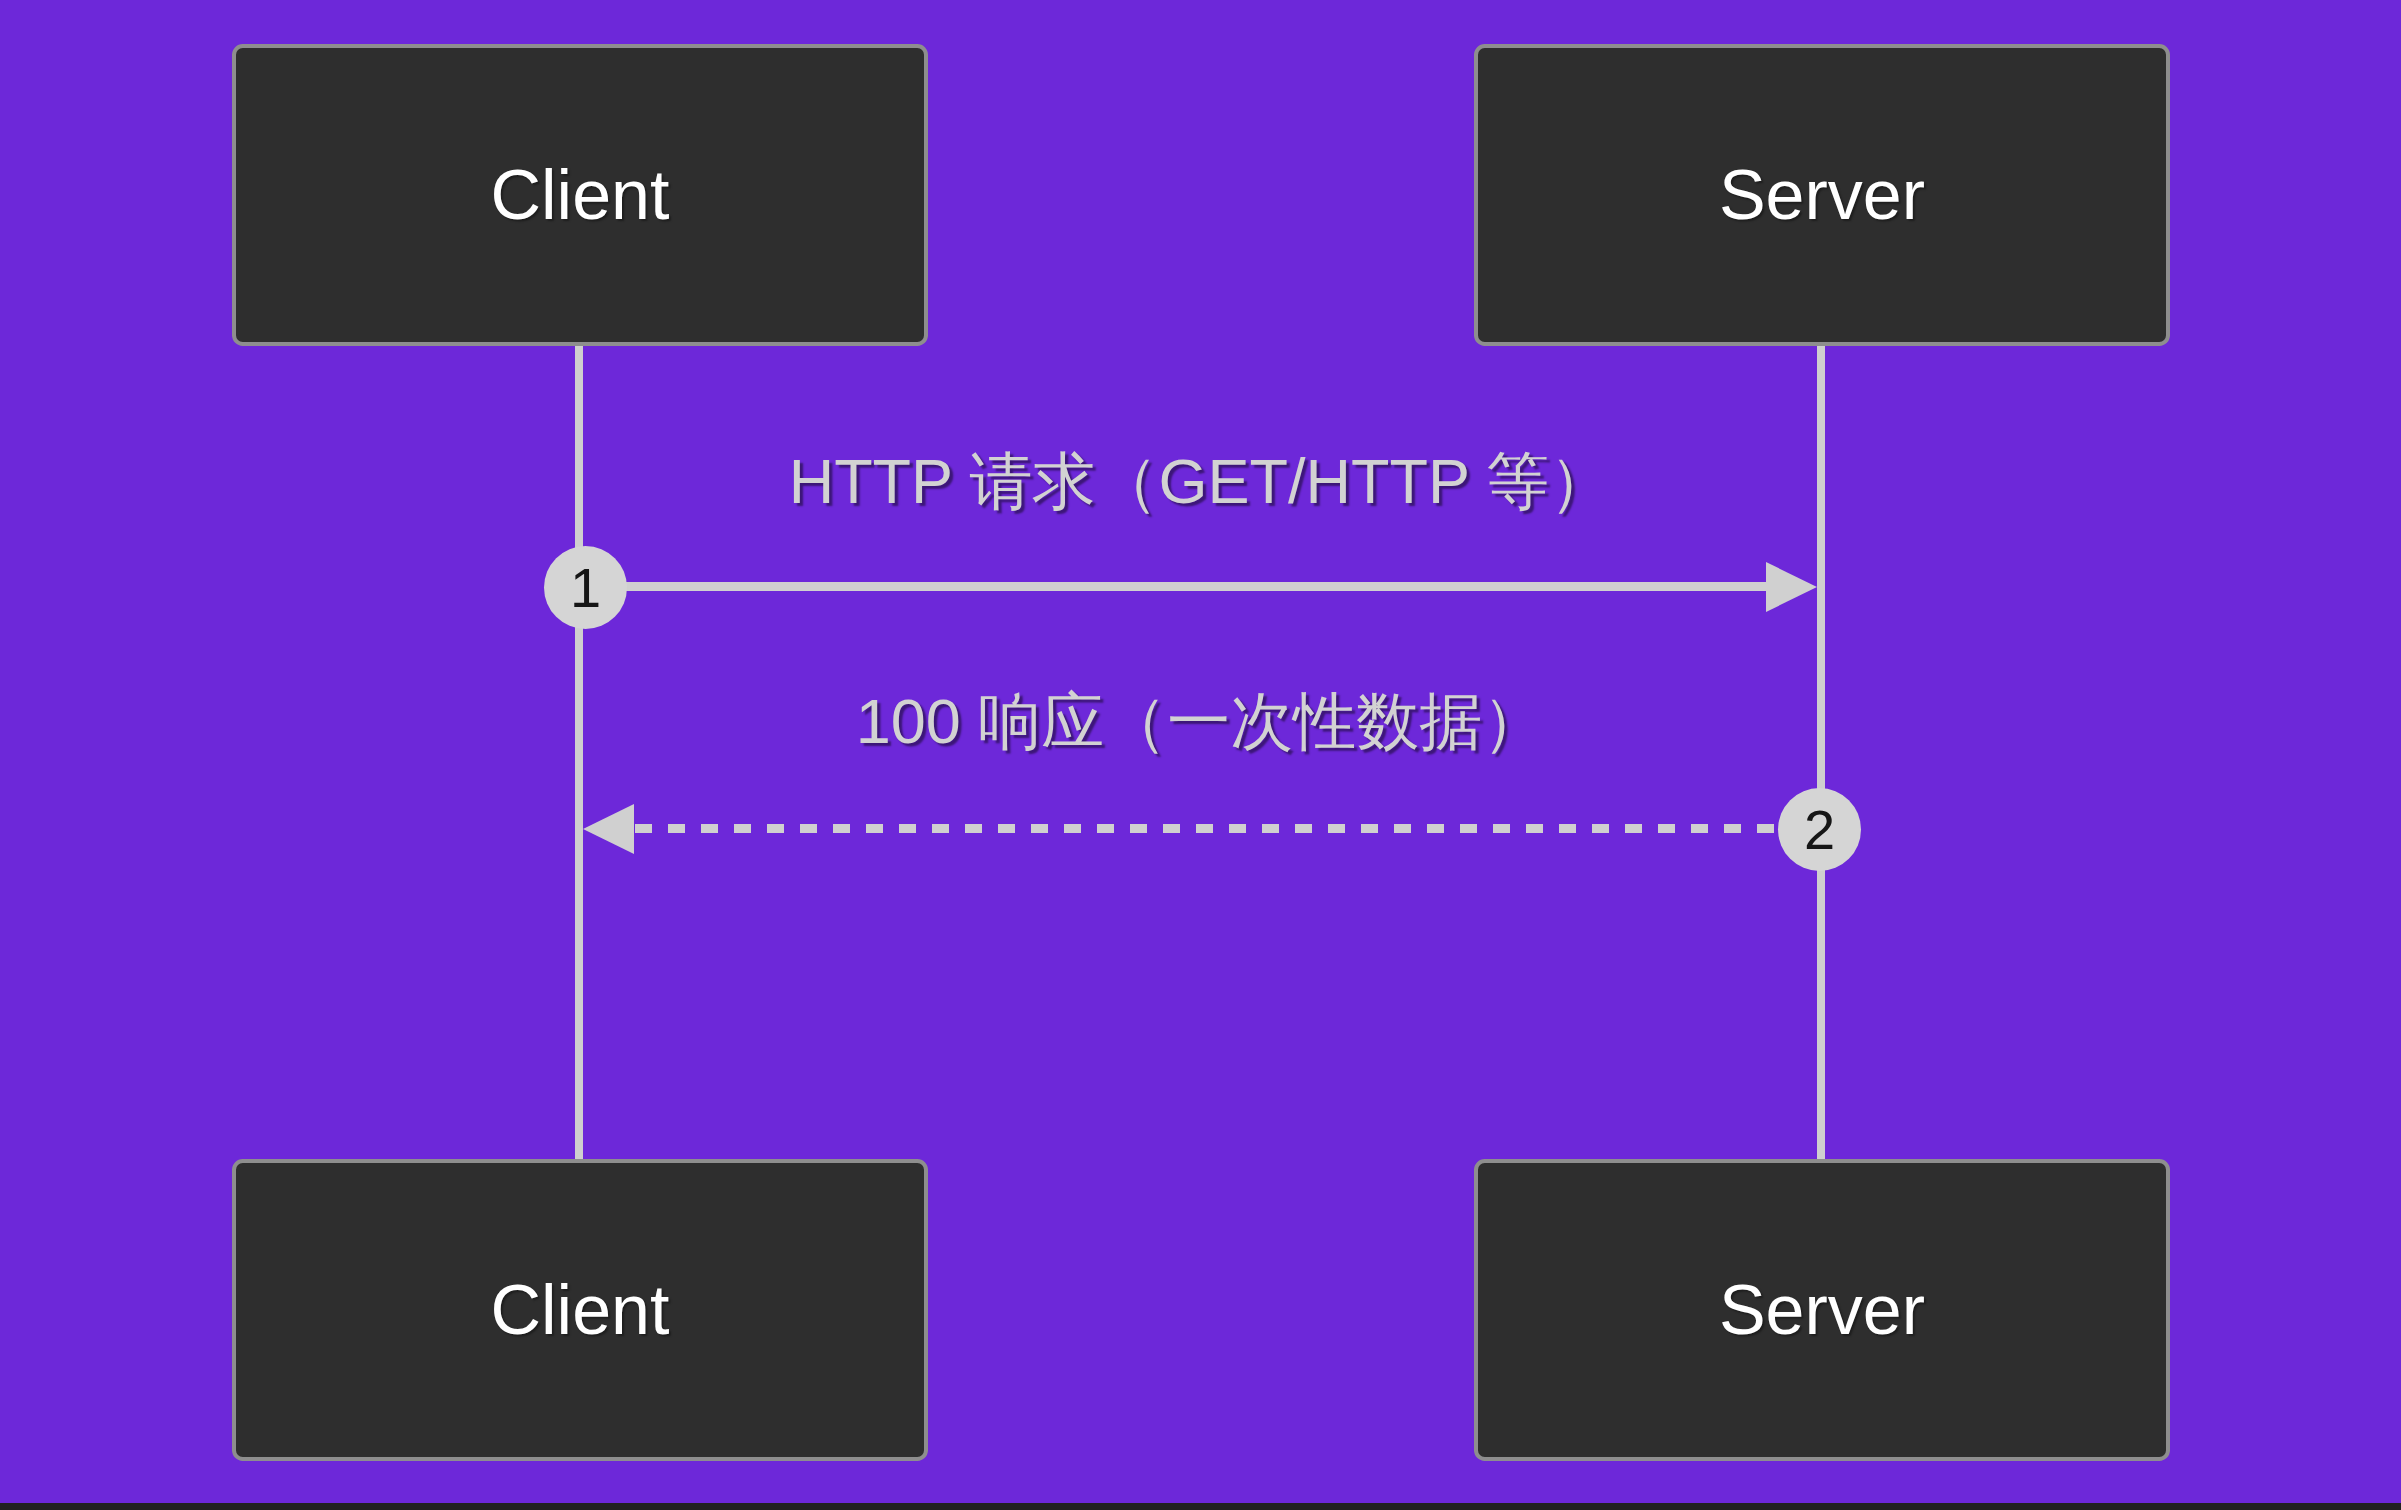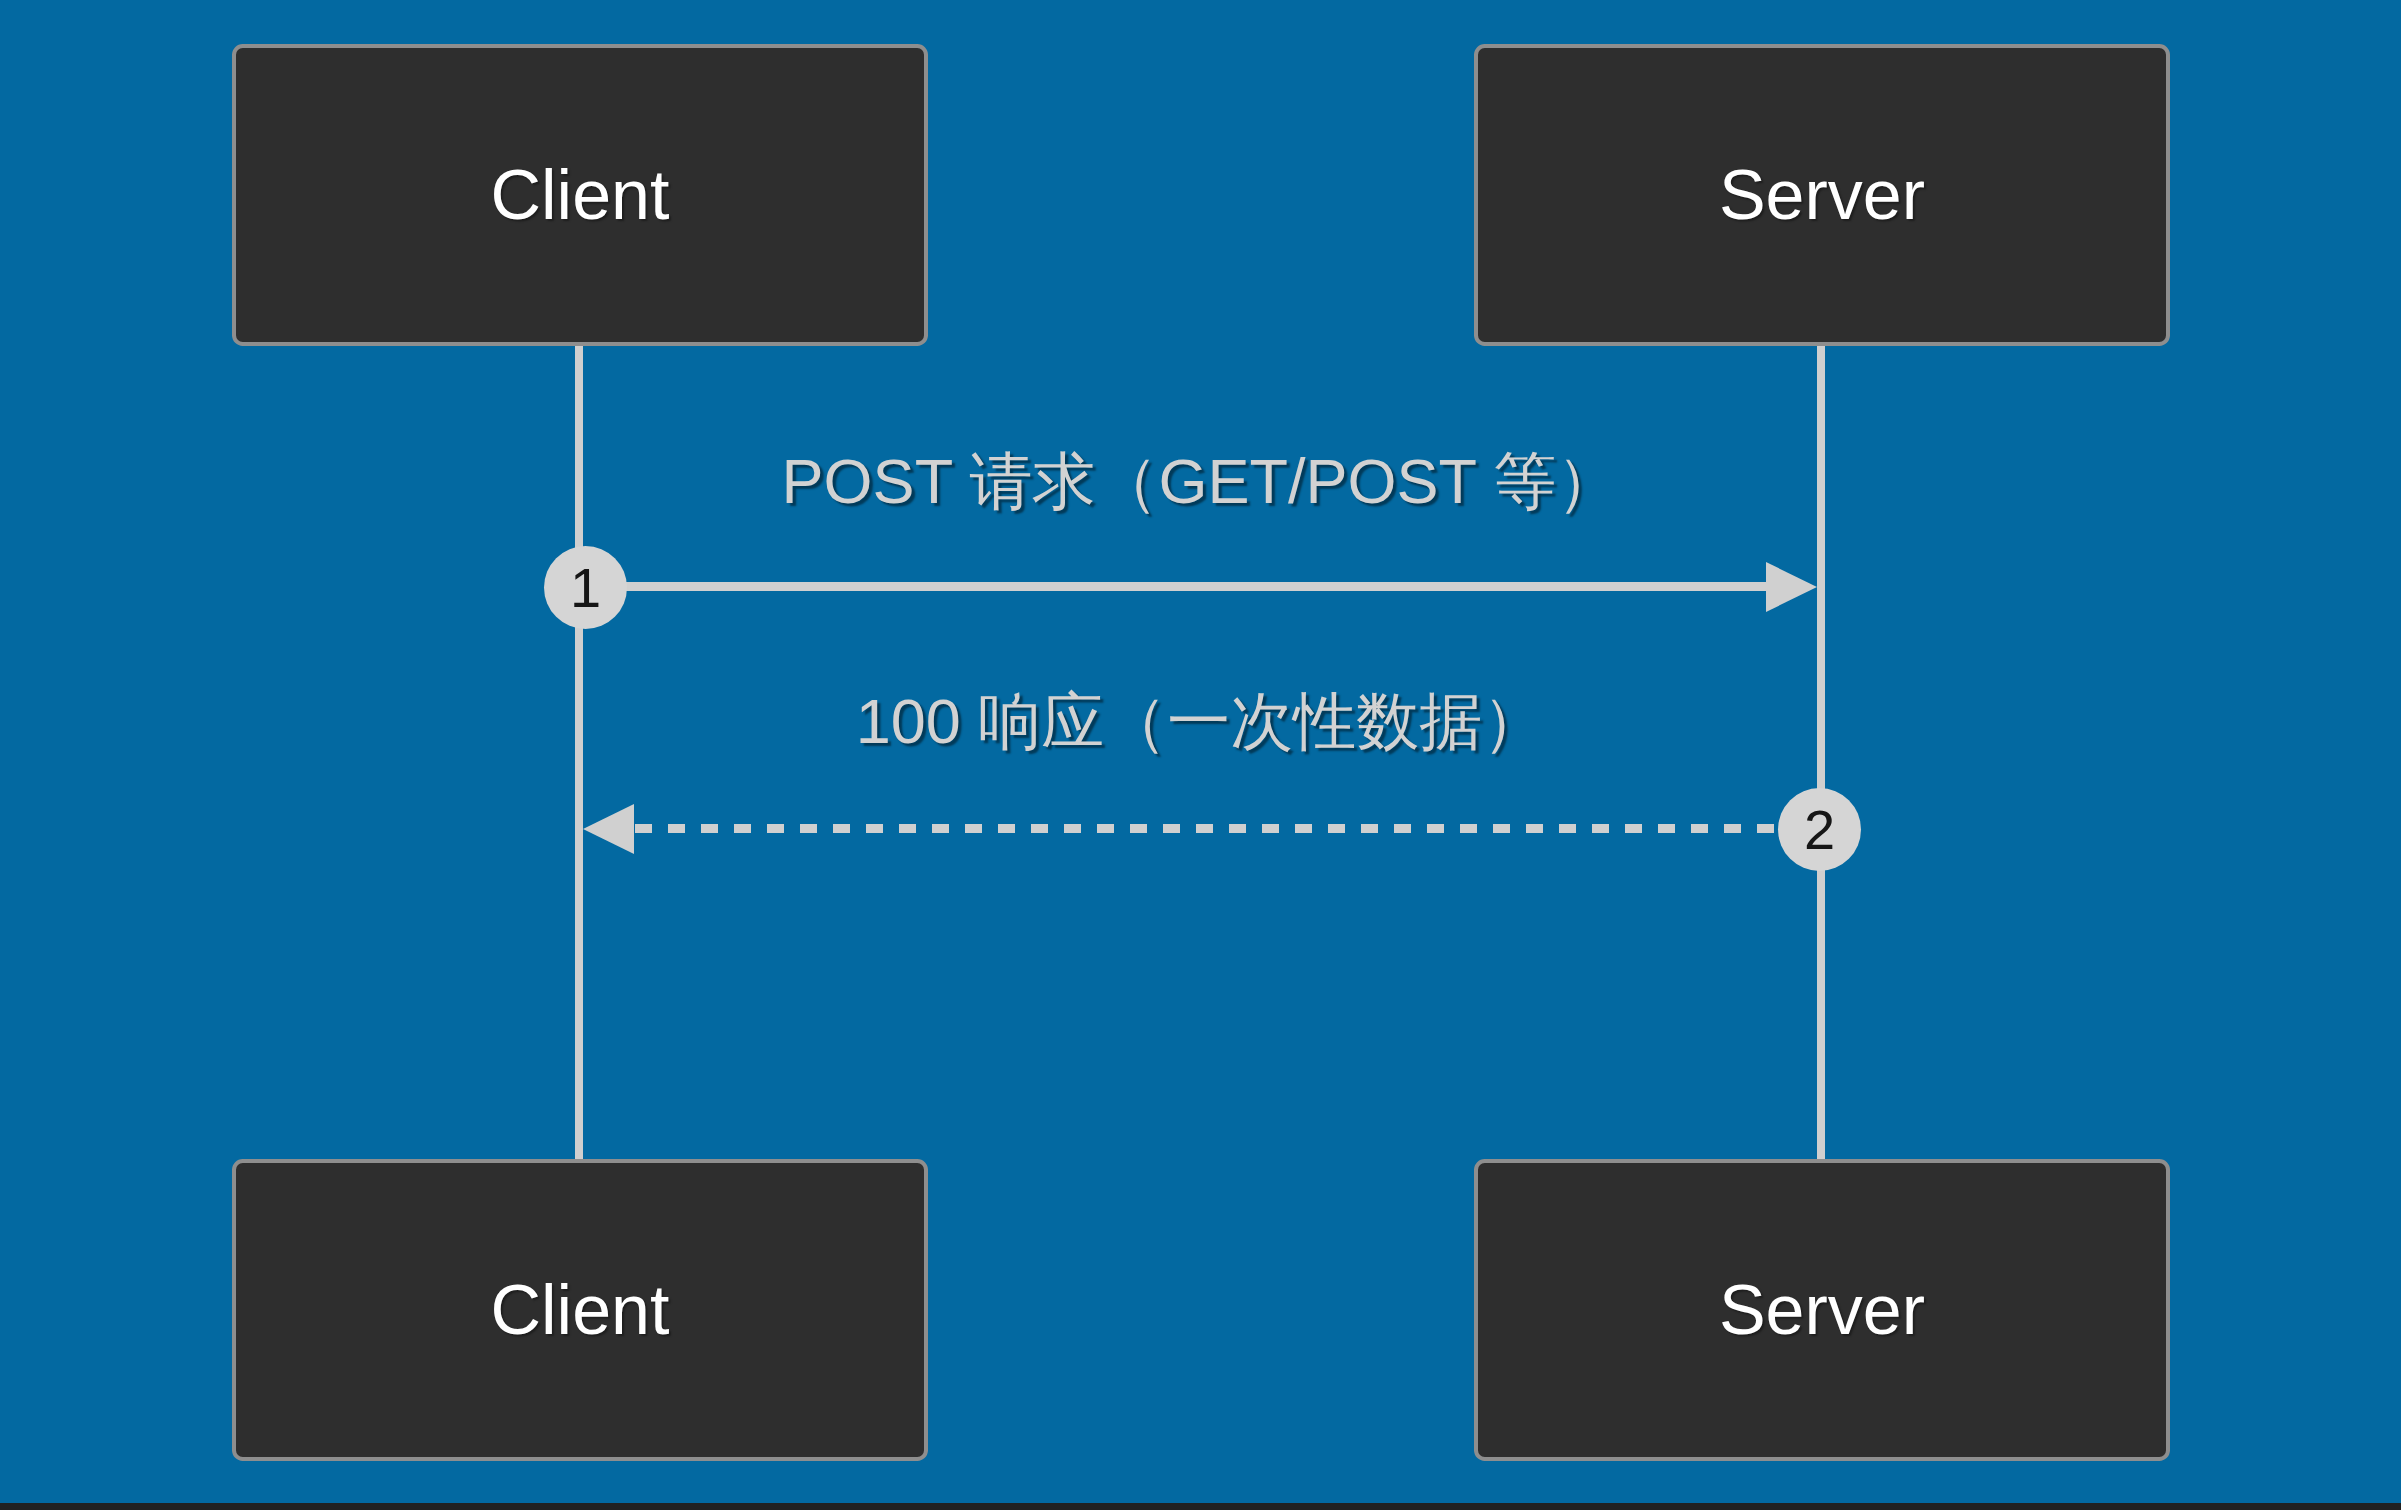--- a/index.html
+++ b/index.html
@@ -5,21 +5,21 @@
   html, body {
     margin: 0;
     padding: 0;
     background: #212121;
     font-family: "Liberation Sans", "DejaVu Sans", sans-serif;
   }
   .diagram {
     position: relative;
     width: 2401px;
     height: 1503px;
-    background: #0369a1;
+    background: #6d28d9;
     overflow: hidden;
   }
   
   .actor {
     position: absolute;
     box-sizing: border-box;
     background: #2e2e2e;
     border: 4px solid #8e8e8e;
     border-radius: 10.7px;
     display: flex;
@@ -161,21 +161,21 @@
   <div class="lifeline client"></div>
   <div class="lifeline server"></div>
 
   <div class="actor client-top">
     <span>Client</span>
   </div>
   <div class="actor server-top">
     <span>Server</span>
   </div>
 
-  <div class="msg-label m1">POST 请求（GET/POST 等）</div>
+  <div class="msg-label m1">HTTP 请求（GET/HTTP 等）</div>
   <div class="msg-line solid"></div>
   <div class="arrowhead right"></div>
   <div class="badge b1">1</div>
 
   <div class="msg-label m2">100 响应（一次性数据）</div>
   <div class="msg-line dashed"></div>
   <div class="arrowhead left"></div>
   <div class="badge b2">2</div>
 
 

